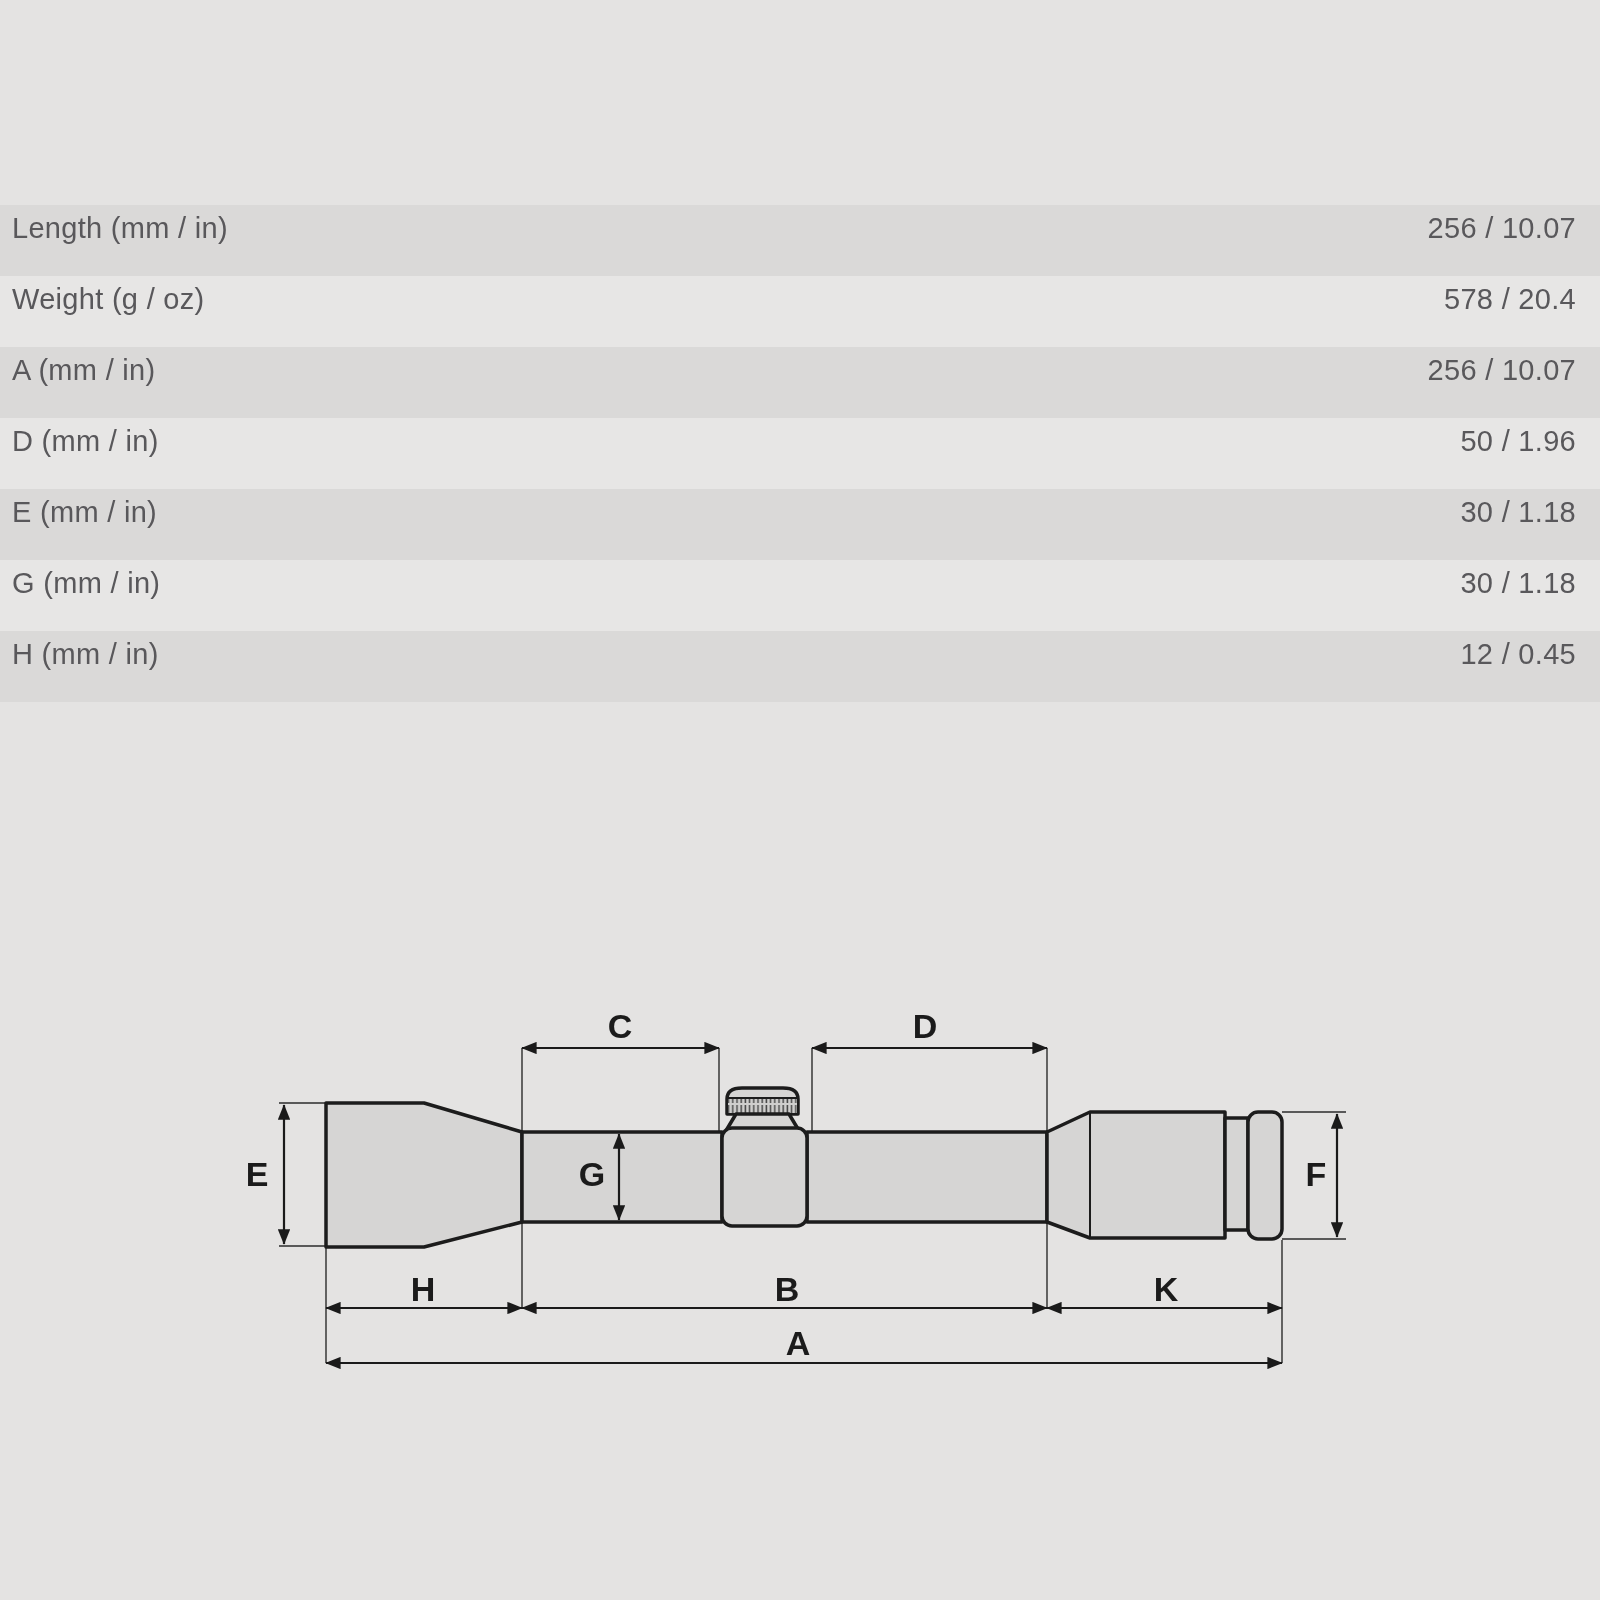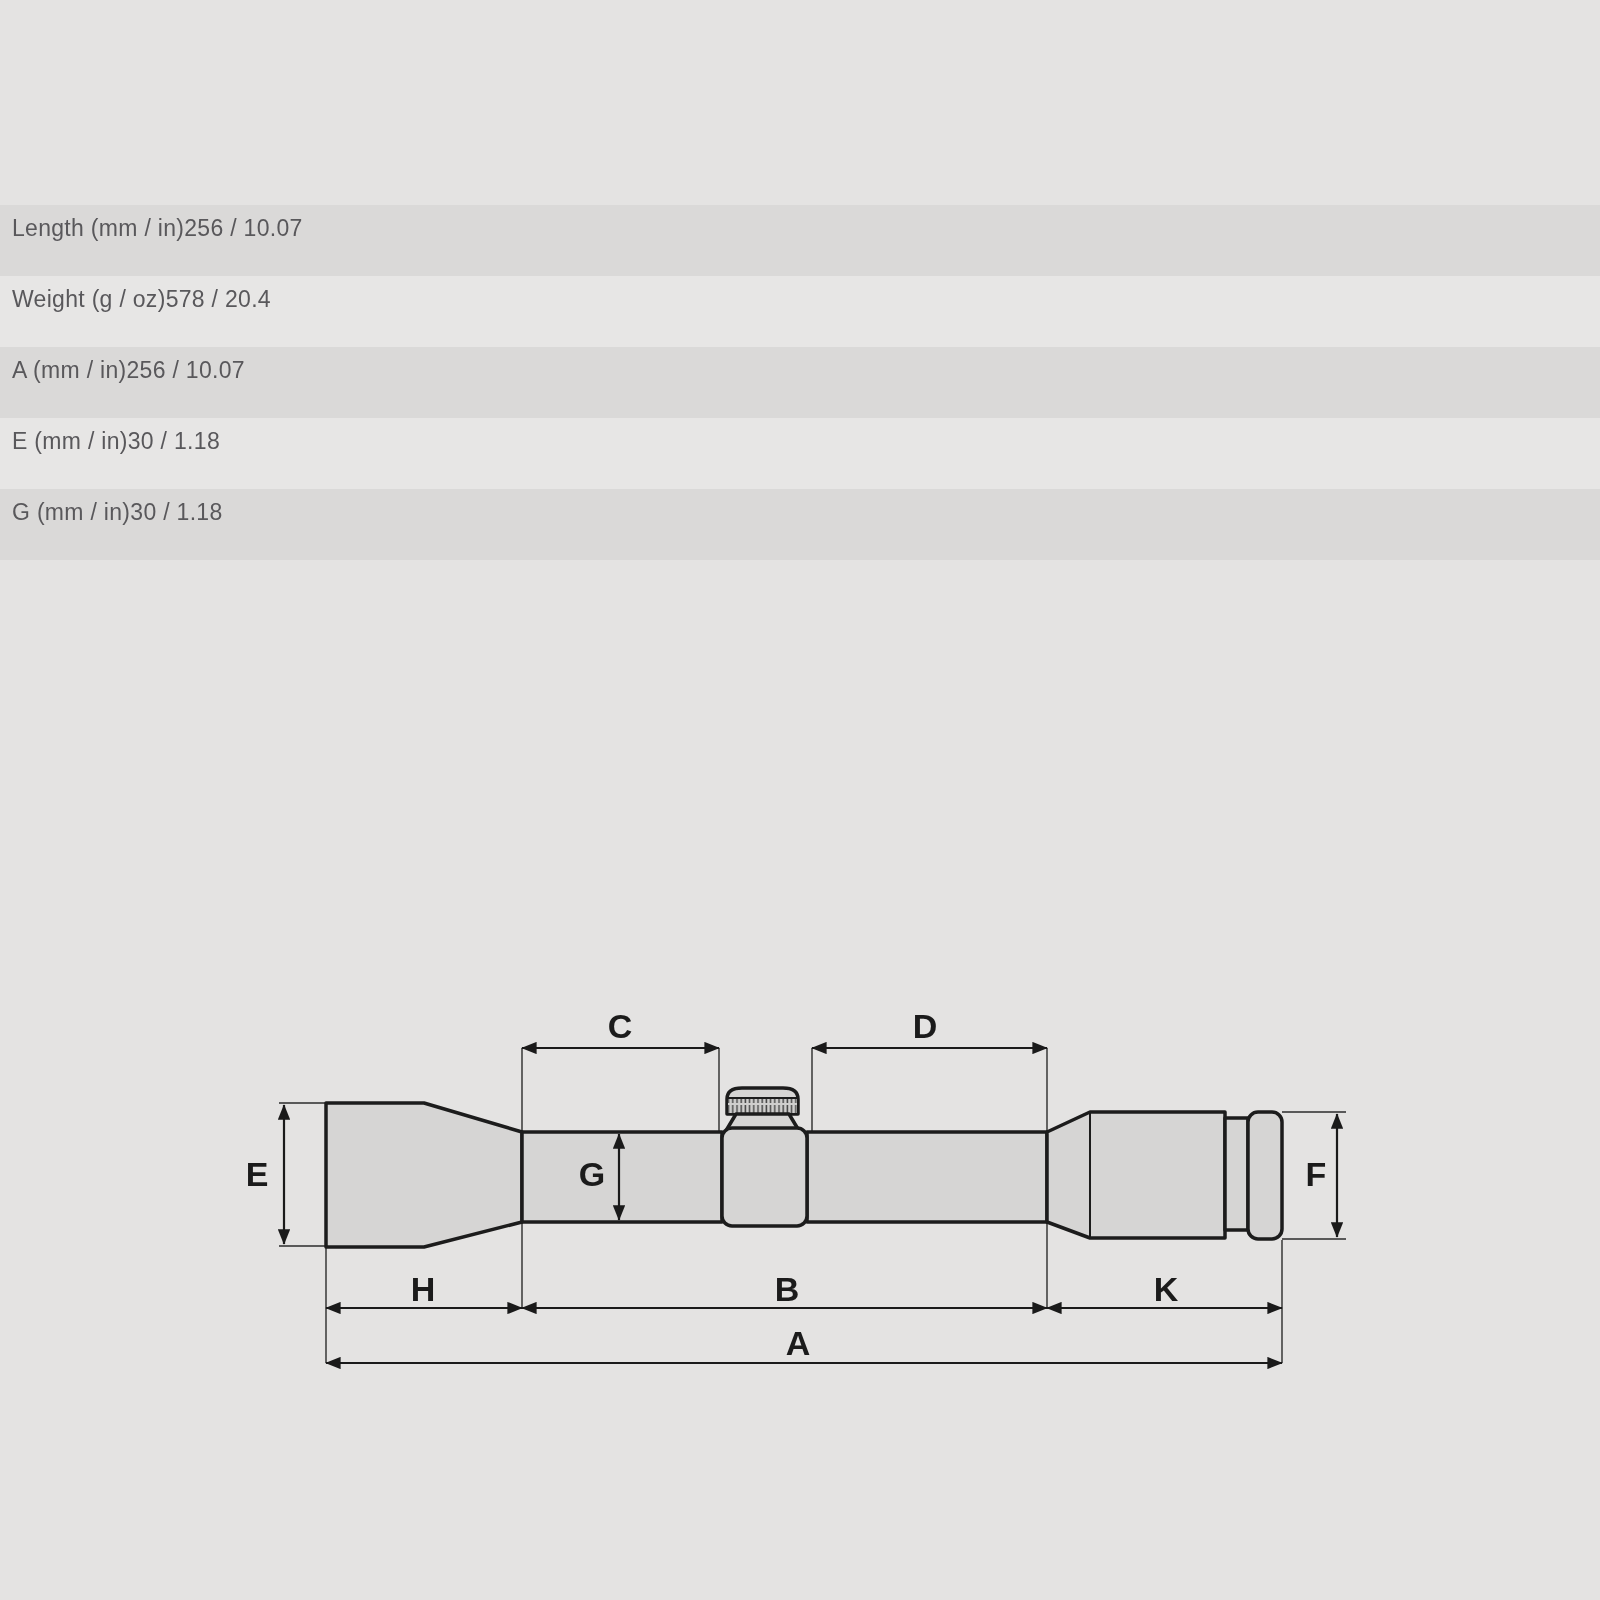--- a/index.html
+++ b/index.html
@@ -13,24 +13,24 @@
   }
   .spec-table {
     position: absolute;
     left: 0; top: 205px;
     width: 1600px;
   }
   .spec-row {
     height: 71px;
     box-sizing: border-box;
     display: flex;
-    justify-content: flex-start;
+    justify-content: space-between;
     align-items: flex-start;
     padding: 10px 24px 0 12px;
-    font-size: 23px;
+    font-size: 29px;
     line-height: 27px;
     letter-spacing: 0.3px;
     color: #59585b;
   }
   .spec-row:nth-child(odd)  { background: #dad9d8; }
   .spec-row:nth-child(even) { background: #e7e6e5; }
   .spec-label { text-align: left; }
   .spec-value { text-align: right; }
   .diagram {
     position: absolute;
@@ -57,26 +57,34 @@
     </div>
     <div class="spec-row">
       <span class="spec-label">Weight (g / oz)</span>
       <span class="spec-value">578 / 20.4</span>
     </div>
     <div class="spec-row">
       <span class="spec-label">A (mm / in)</span>
       <span class="spec-value">256 / 10.07</span>
     </div>
     <div class="spec-row">
+      <span class="spec-label">D (mm / in)</span>
+      <span class="spec-value">50 / 1.96</span>
+    </div>
+    <div class="spec-row">
       <span class="spec-label">E (mm / in)</span>
       <span class="spec-value">30 / 1.18</span>
     </div>
     <div class="spec-row">
       <span class="spec-label">G (mm / in)</span>
       <span class="spec-value">30 / 1.18</span>
+    </div>
+    <div class="spec-row">
+      <span class="spec-label">H (mm / in)</span>
+      <span class="spec-value">12 / 0.45</span>
     </div>
   </div>
 
   <svg class="diagram" viewBox="0 988 1600 612" xmlns="http://www.w3.org/2000/svg">
     <defs>
       <marker id="arrE" viewBox="0 0 10 8" refX="9.5" refY="4" markerWidth="7" markerHeight="5.6" orient="auto">
         <path d="M0,0 L10,4 L0,8 Z" fill="#1a1a1a"></path>
       </marker>
       <marker id="arrS" viewBox="0 0 10 8" refX="9.5" refY="4" markerWidth="7" markerHeight="5.6" orient="auto-start-reverse">
         <path d="M0,0 L10,4 L0,8 Z" fill="#1a1a1a"></path>

